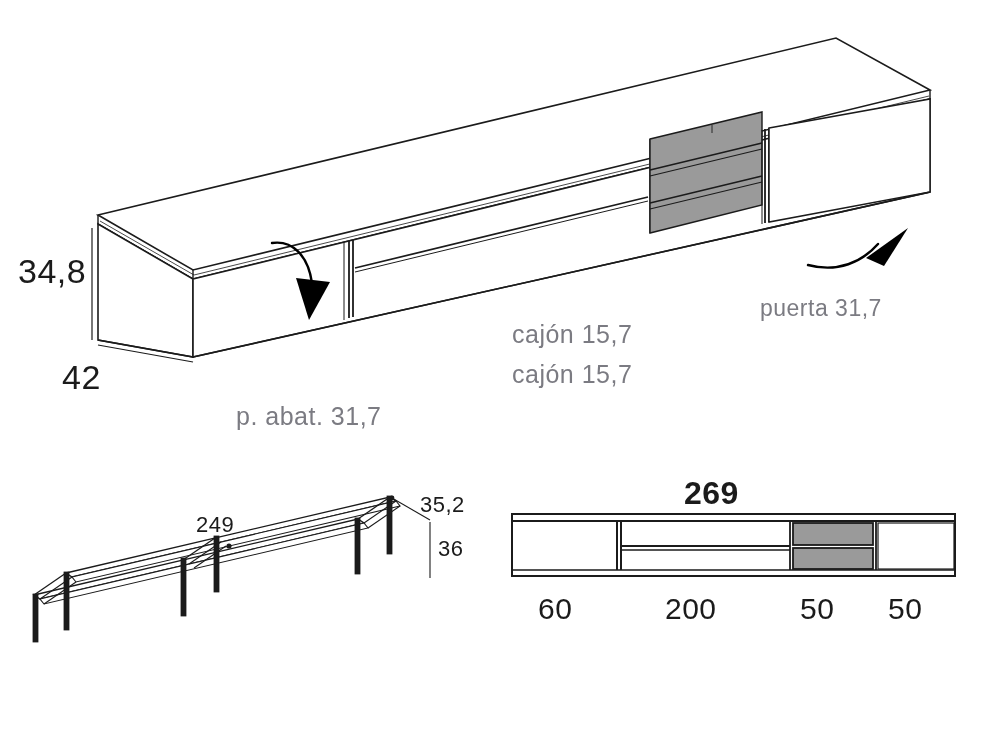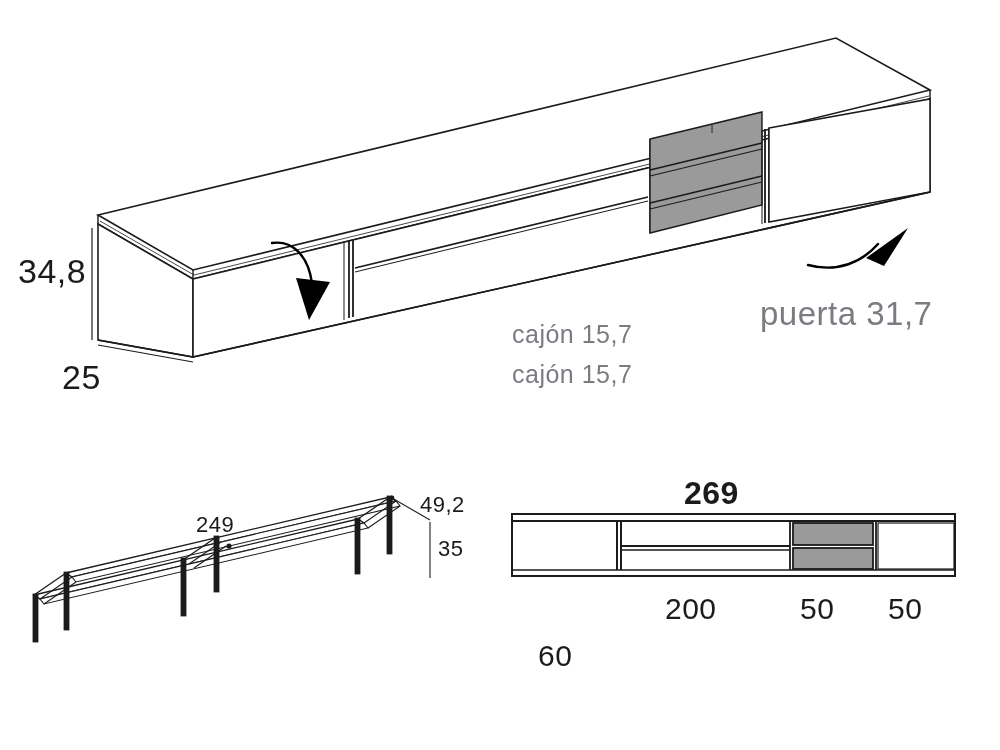--- a/index.html
+++ b/index.html
@@ -217,38 +217,39 @@
       </g>
 
       <g>
         <rect x="878" y="523" width="76" height="46" fill="#ffffff" stroke="#1b1b1b" stroke-width="1.2"></rect>
       </g>
     </g>
   </svg>
 
   <div class="lbl lbl-dark" style="left:18px; top:252px; font-size:34px;">34,8</div>
 
-  <div class="lbl lbl-dark" style="left:62px; top:358px; font-size:34px;">25</div>
-
+  <div class="lbl lbl-dark" style="left:62px; top:358px; font-size:34px;">42</div>
+
+  <div class="lbl lbl-gray" style="left:236px; top:402px; font-size:25px;">p. abat. 31,7</div>
 
   <div class="lbl lbl-gray" style="left:512px; top:320px; font-size:25px;">cajón 15,7</div>
 
   <div class="lbl lbl-gray" style="left:512px; top:360px; font-size:25px;">cajón 15,7</div>
 
-  <div class="lbl lbl-gray" style="left:760px; top:295px; font-size:33px;text-align:center;">puerta 31,7</div>
+  <div class="lbl lbl-gray" style="left:760px; top:295px; font-size:23px;text-align:center;">puerta 31,7</div>
 
   <div class="lbl lbl-dark" style="left:196px; top:512px; font-size:22px;text-align:center;">249</div>
 
-  <div class="lbl lbl-dark" style="left:420px; top:492px; font-size:22px;">49,2</div>
-
-  <div class="lbl lbl-dark" style="left:438px; top:536px; font-size:22px;">35</div>
+  <div class="lbl lbl-dark" style="left:420px; top:492px; font-size:22px;">35,2</div>
+
+  <div class="lbl lbl-dark" style="left:438px; top:536px; font-size:22px;">36</div>
 
   <div class="lbl lbl-dark" style="left:684px; top:475px; font-size:32px;font-weight:bold;">269</div>
 
-  <div class="lbl lbl-dark" style="left:538px; top:592px; font-size:30px;margin-top:47px;">60</div>
+  <div class="lbl lbl-dark" style="left:538px; top:592px; font-size:30px;">60</div>
 
   <div class="lbl lbl-dark" style="left:665px; top:592px; font-size:30px;">200</div>
 
   <div class="lbl lbl-dark" style="left:800px; top:592px; font-size:30px;">50</div>
 
   <div class="lbl lbl-dark" style="left:888px; top:592px; font-size:30px;">50</div>
 
 </div>
 
 </body></html>

